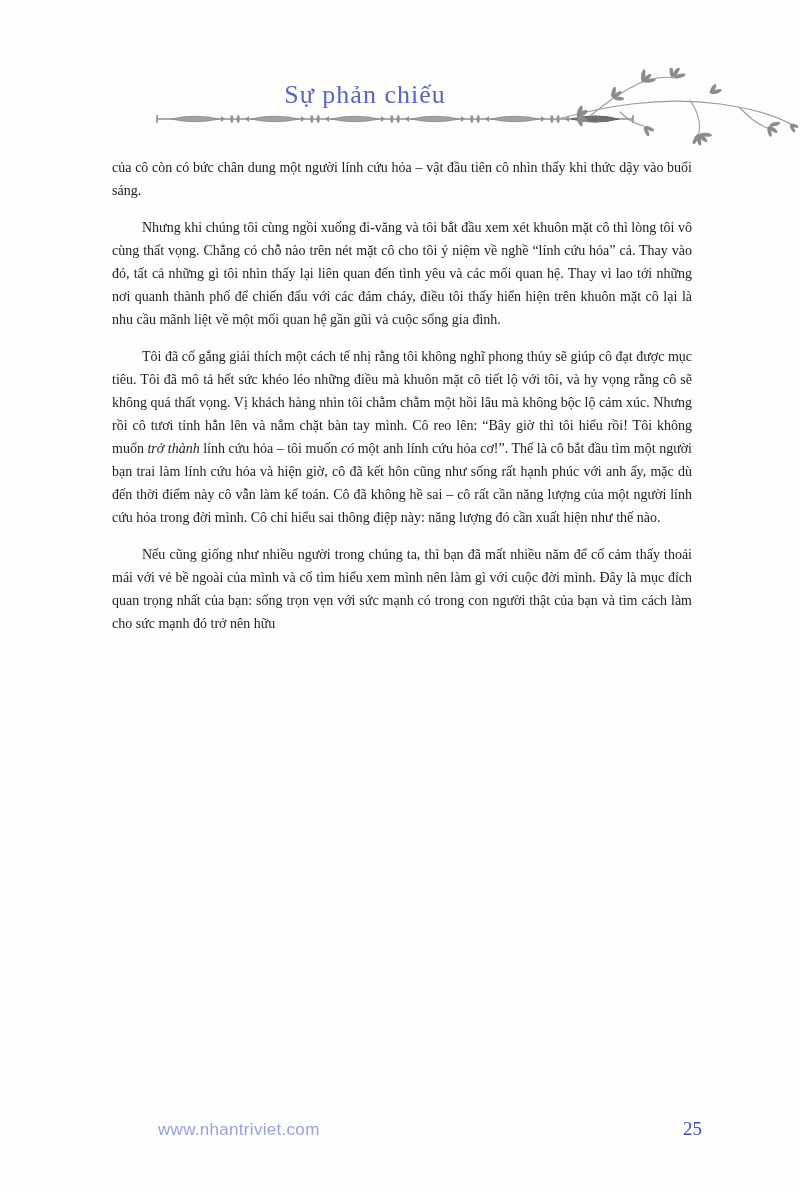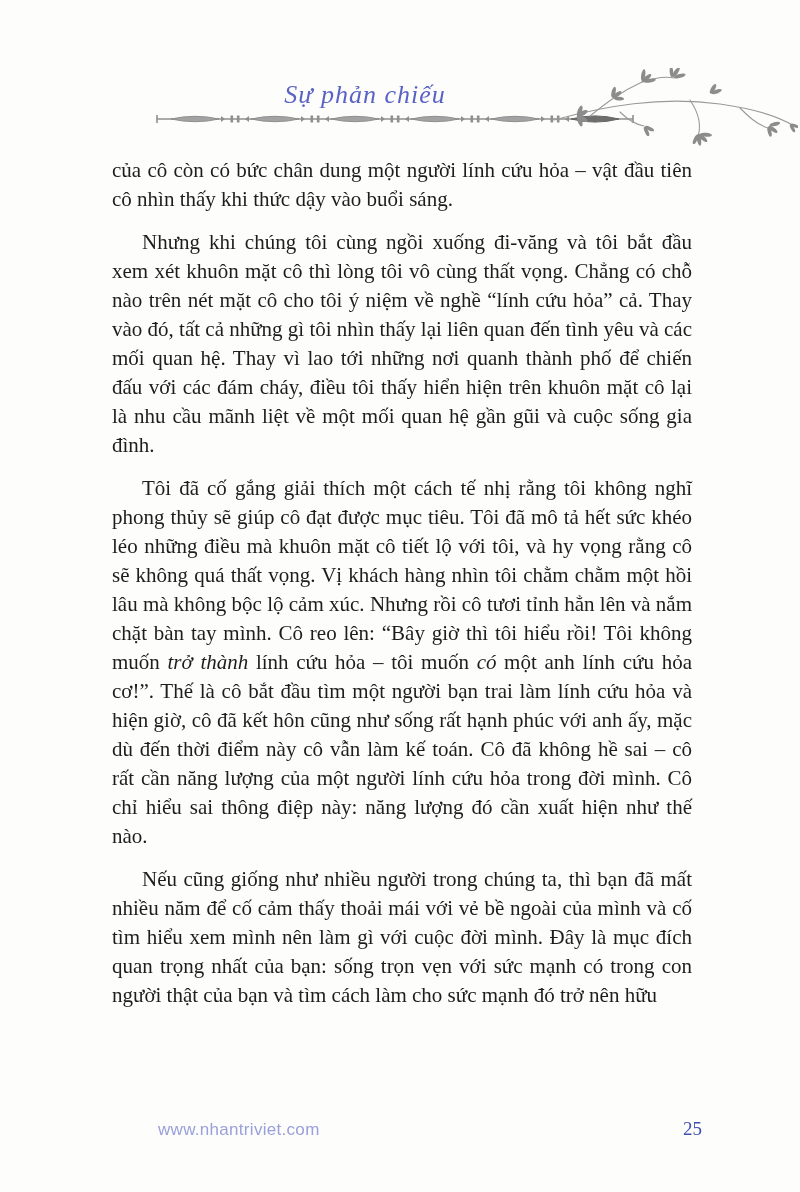--- a/index.html
+++ b/index.html
@@ -17,21 +17,20 @@
     position:relative;
     overflow:hidden;
   }
   .page{position:absolute;inset:0;}
 
   
   .running-head{
     position:absolute;
     top:80px;left:0;right:70px;
     text-align:center;
-    font-style:italic;
     font-size:26px;
     letter-spacing:1px;
     color:var(--title-color);
   }
   .divider{
     position:absolute;
     top:111px;left:155px;
     width:480px;height:16px;
   }
   .branch{
@@ -39,22 +38,22 @@
     top:68px;left:550px;
     width:248px;height:80px;
   }
 
   
   .body-text{
     position:absolute;
     top:156px;left:112px;
     width:580px;
     color:var(--text-color);
-    font-size:21px;
-    line-height:29px;
+    font-size:14px;
+    line-height:23px;
     text-align:justify;
   }
   .body-text p{margin:0 0 14px 0;}
   .body-text p.indent{text-indent:30px;}
   .body-text .it{font-style:italic;}
 
   
   .footer-url{
     position:absolute;
     left:112px;top:1120px;

